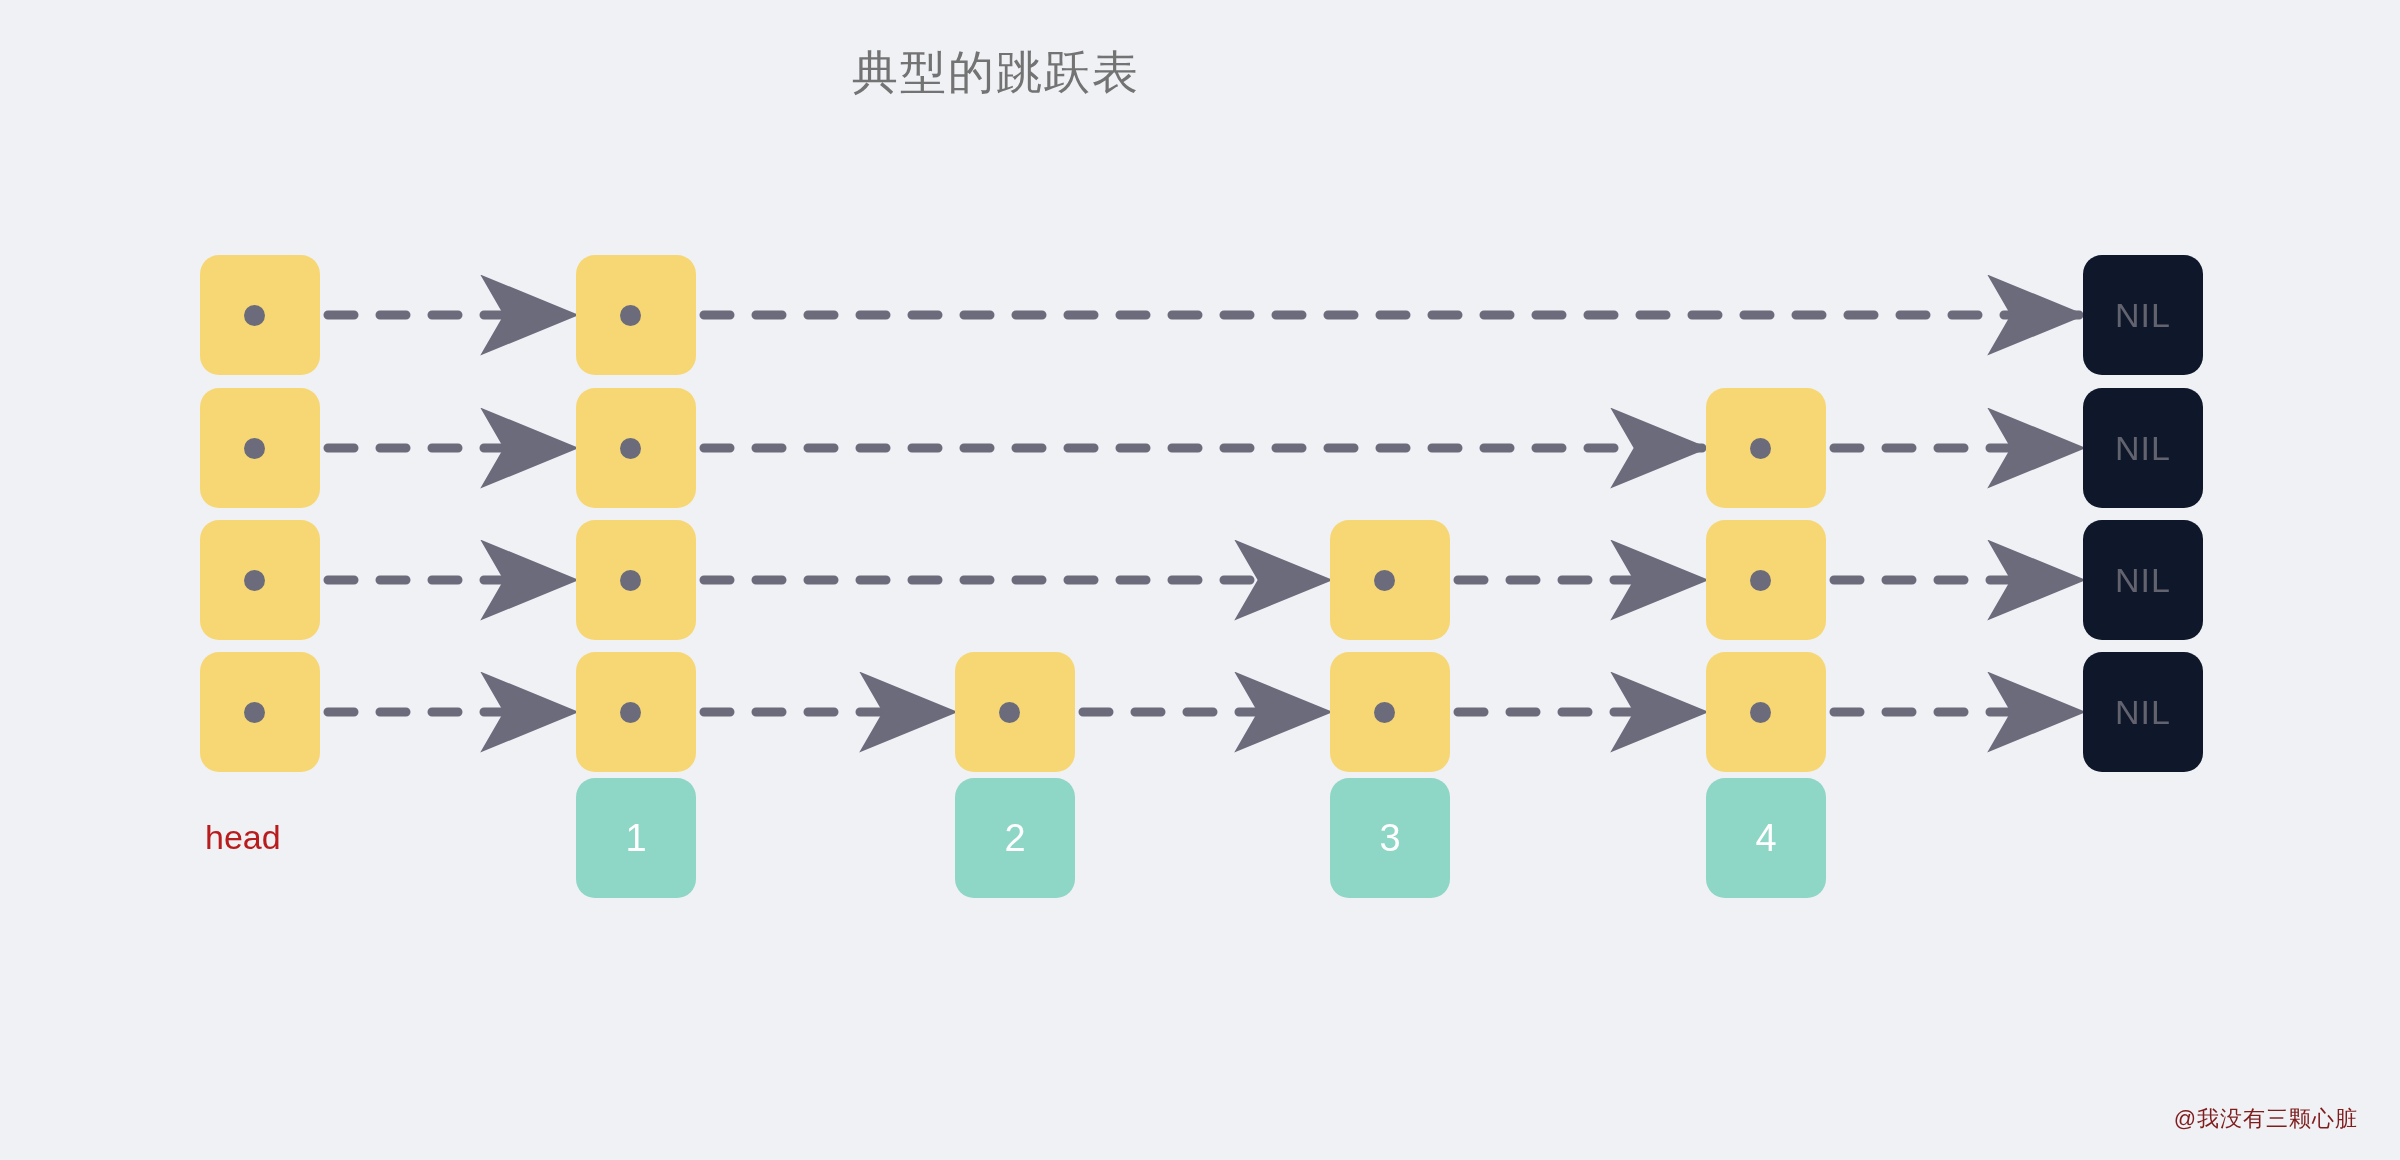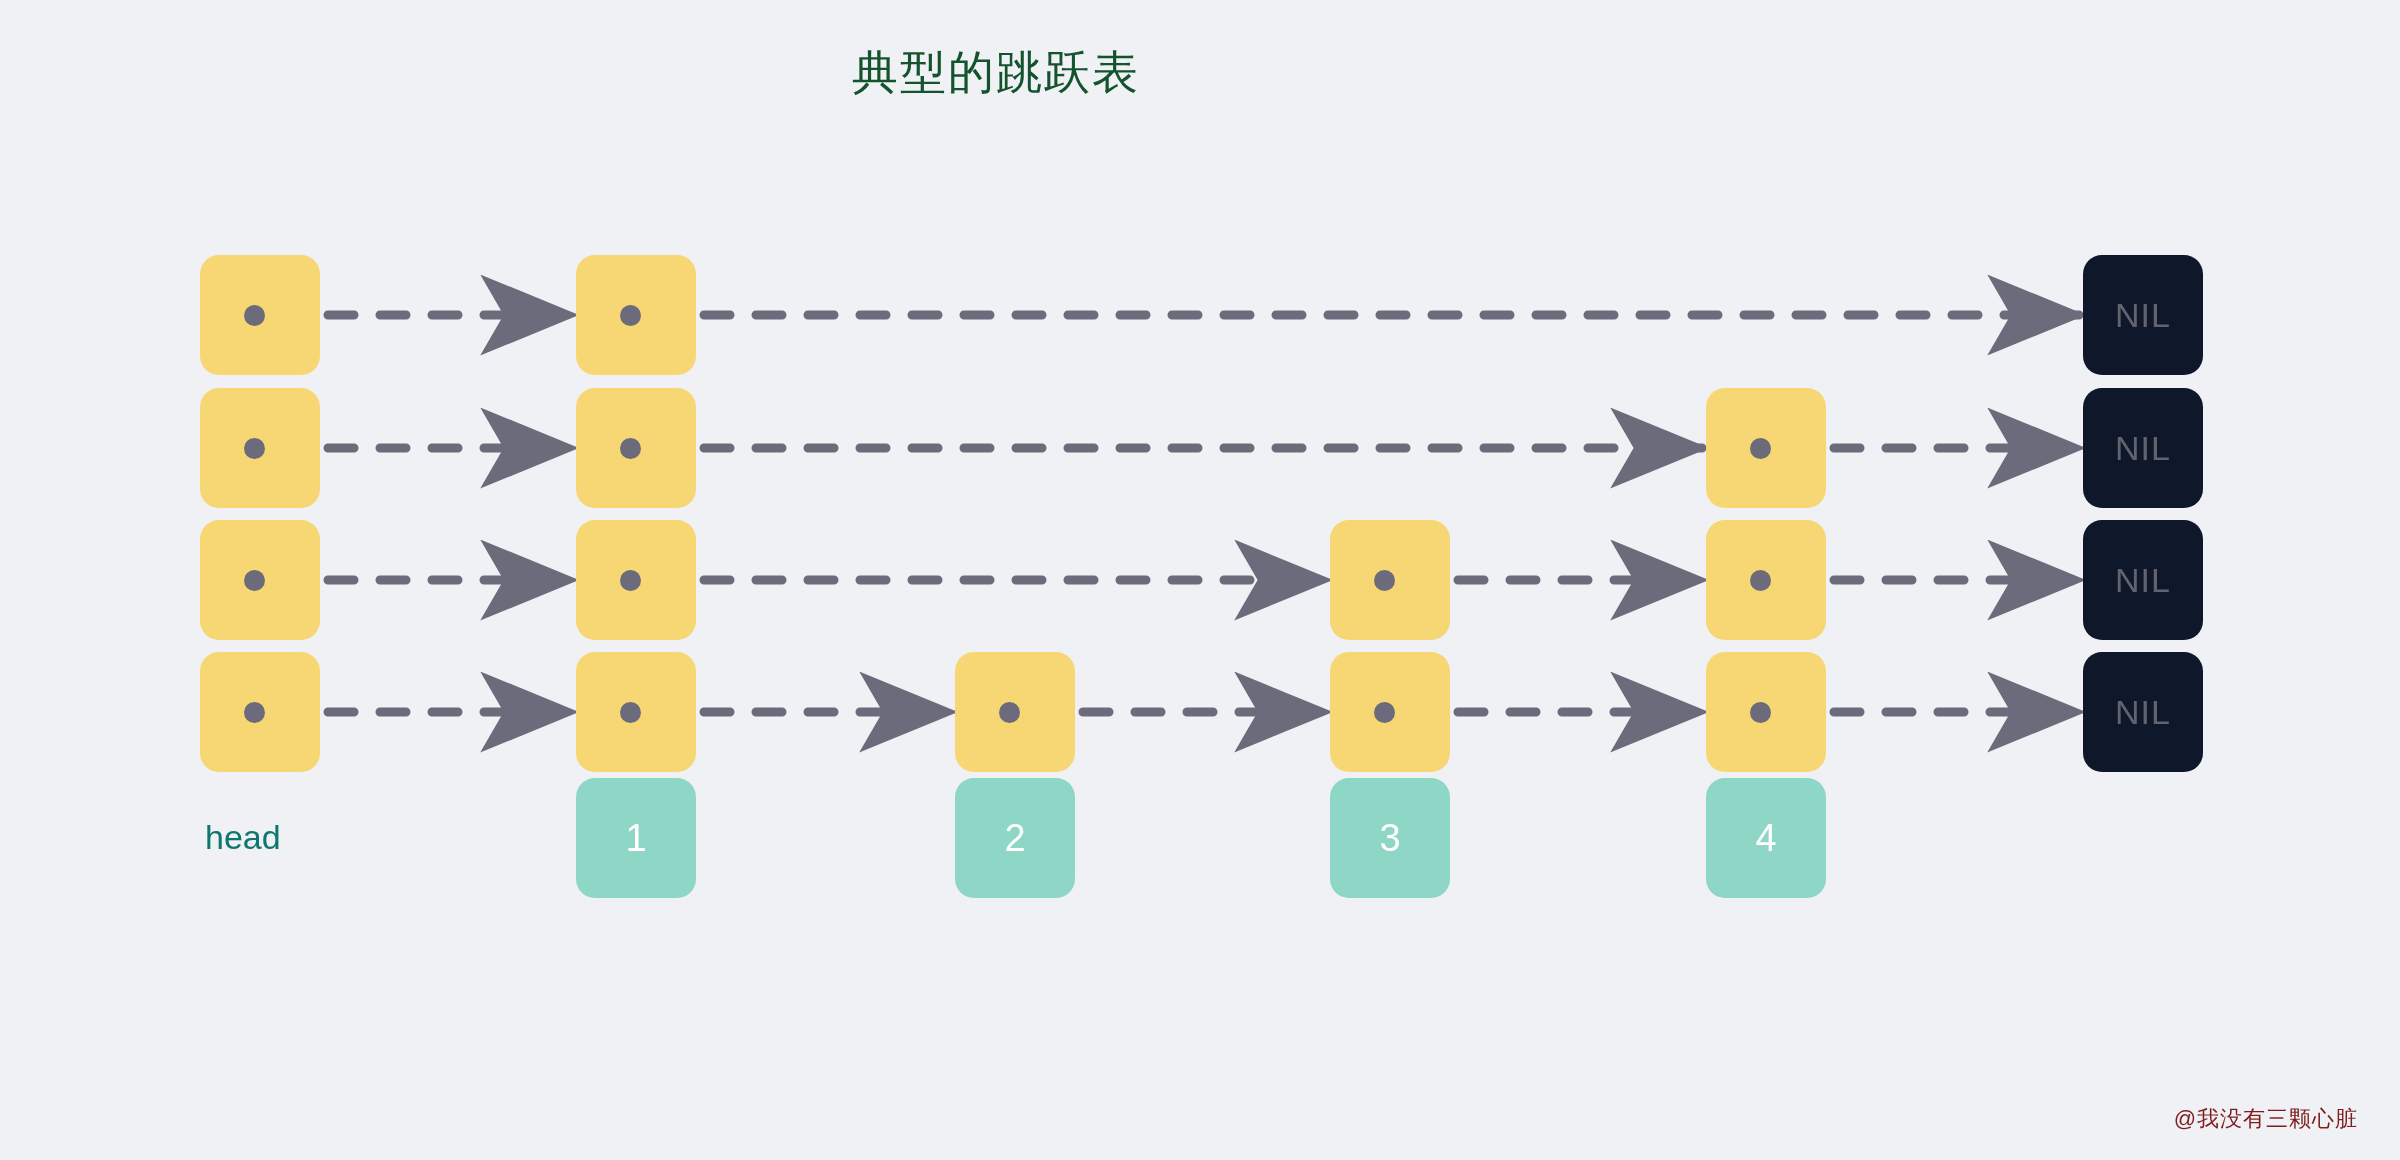--- a/index.html
+++ b/index.html
@@ -21,21 +21,21 @@
     width: 2400px;
     height: 1160px;
   }
   #title {
     position: absolute;
     left: 0;
     top: 42px;
     width: 1992px;
     text-align: center;
     font-size: 46px;
-    color: #14532d;
+    color: #737373;
     letter-spacing: 2px;
     font-weight: 400;
   }
   #watermark {
     position: absolute;
     right: 42px;
     bottom: 26px;
     font-size: 22px;
     color: #7f1d1d;
     letter-spacing: 1px;
@@ -84,21 +84,21 @@
     background: #8ed6c6;
     display: flex;
     align-items: center;
     justify-content: center;
     font-size: 38px;
     color: #ffffff;
   }
   .head-label {
     position: absolute;
     font-size: 34px;
-    color: #0f766e;
+    color: #b91c1c;
     white-space: nowrap;
   }
   svg.links {
     position: absolute;
     left: 0;
     top: 0;
     width: 2400px;
     height: 1160px;
     pointer-events: none;
   }

